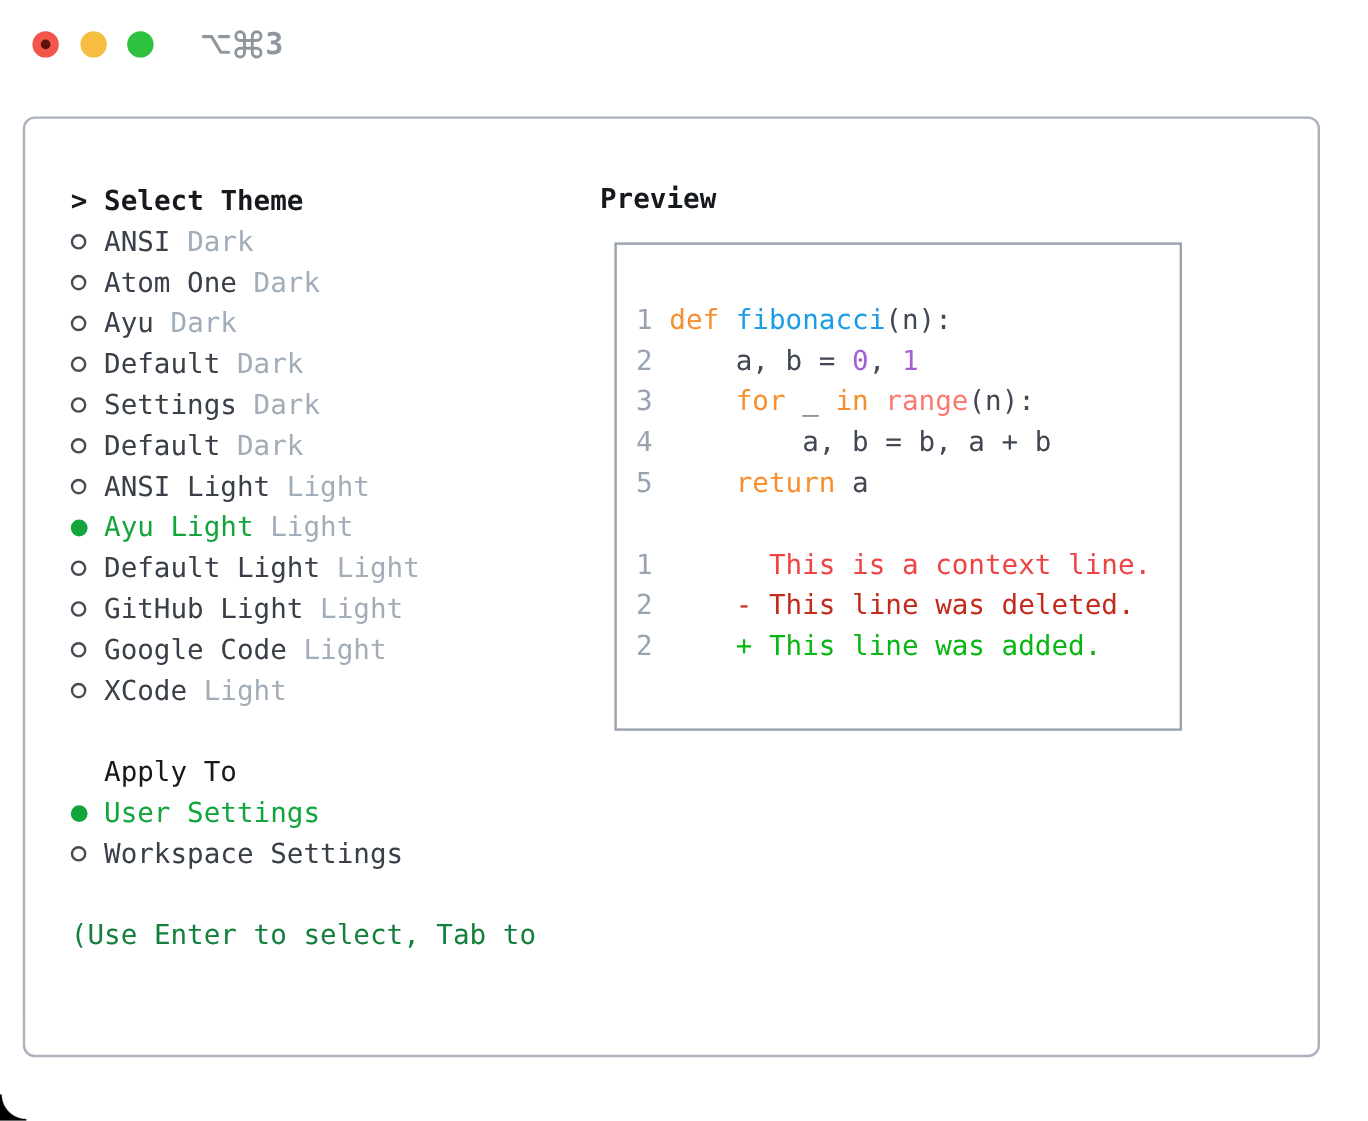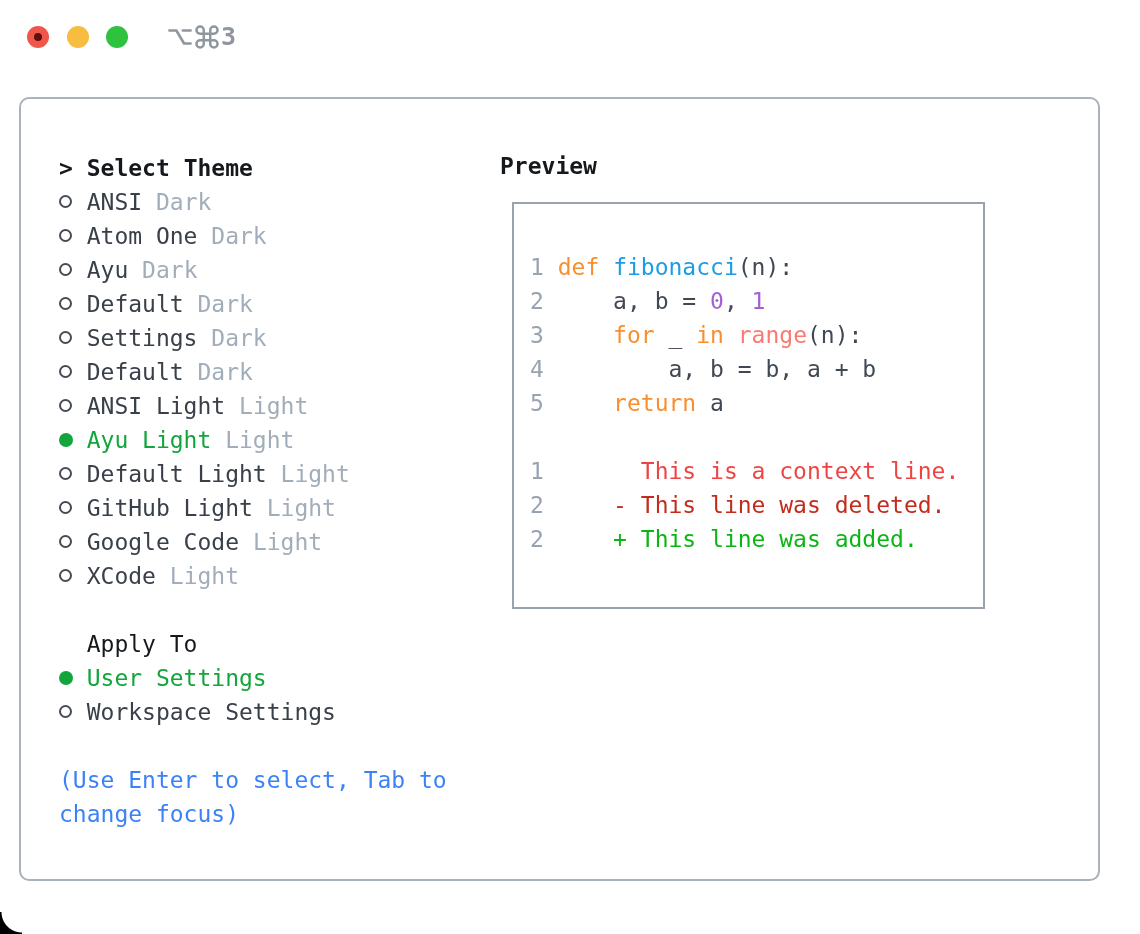--- a/index.html
+++ b/index.html
@@ -30,21 +30,21 @@
   .marker .ring { position:absolute; left:0; top:10px; width:13px; height:13px;
                   border:2px solid #454c56; border-radius:50%; background:#fff; }
   .marker .dotfill { position:absolute; left:0; top:10px; width:14px; height:14px;
                      border-radius:50%; background:#12a53c; }
   .cursor { font-weight:700; color:#15181c; }
   .heading { font-weight:700; color:#15181c; }
   .subheading { font-weight:400; color:#15181c; }
   .item-name { color:#394049; }
   .item-name.selected { color:#12a53c; }
   .item-tag { color:#a2adba; }
-  .help-line { color:#3b82f6; }
+  .help-line { color:#15803d; }
 
   
   .preview-title { position:absolute; left:500px; top:149px; height:34px; line-height:34px;
                    font-size:23px; font-weight:700; color:#15181c; white-space:pre; }
   .preview-box { position:absolute; left:512px; top:202px; width:473px; height:407px;
                  border:2px solid #9aa3ad; background:#fff; }
   .codeblock { position:absolute; left:530px; font-size:23px; white-space:pre; }
   .code-line { height:34px; line-height:34px; white-space:pre; }
   .c-gutter  { color:#98a3b1; }
   .c-plain   { color:#404853; }
@@ -106,21 +106,20 @@
       </div>
 
     <div class="row" style="top:528px"><span class="marker"></span><span class="subheading">Apply To</span></div>
 
     <div id="apply-list">
         <div class="row" style="top: 562px;"><span class="marker"><div class="dotfill"></div></span><span class="item-name selected">User Settings</span></div>
         <div class="row" style="top: 596px;"><span class="marker"><div class="ring"></div></span><span class="item-name">Workspace Settings</span></div>
       </div>
 
     <div class="row help-line" style="top:664px">(Use Enter to select, Tab to</div>
-    <div class="row help-line" style="top:698px">change focus)</div>
   </div>
 
   <div class="preview-title">Preview</div>
   <div class="preview-box"></div>
   <div id="code-block" class="codeblock" style="top:250px"><div class="code-line"><span class="c-gutter">1</span> <span class="c-kw">def</span><span class="c-plain"> </span><span class="c-fn">fibonacci</span><span class="c-plain">(n):</span></div><div class="code-line"><span class="c-gutter">2</span> <span class="c-plain">    a, b = </span><span class="c-num">0</span><span class="c-plain">, </span><span class="c-num">1</span></div><div class="code-line"><span class="c-gutter">3</span> <span class="c-plain">    </span><span class="c-kw">for</span><span class="c-plain"> _ </span><span class="c-kw">in</span><span class="c-plain"> </span><span class="c-builtin">range</span><span class="c-plain">(n):</span></div><div class="code-line"><span class="c-gutter">4</span> <span class="c-plain">        a, b = b, a + b</span></div><div class="code-line"><span class="c-gutter">5</span> <span class="c-plain">    </span><span class="c-kw">return</span><span class="c-plain"> a</span></div></div>
   <div id="diff-block" class="codeblock" style="top:454px"><div class="code-line"><span class="c-gutter">1</span> <span class="c-context">      This is a context line.</span></div><div class="code-line"><span class="c-gutter">2</span> <span class="c-deleted">    - This line was deleted.</span></div><div class="code-line"><span class="c-gutter">2</span> <span class="c-added">    + This line was added.</span></div></div>
 
   <div class="corner-bl"></div>
 </div>
 

